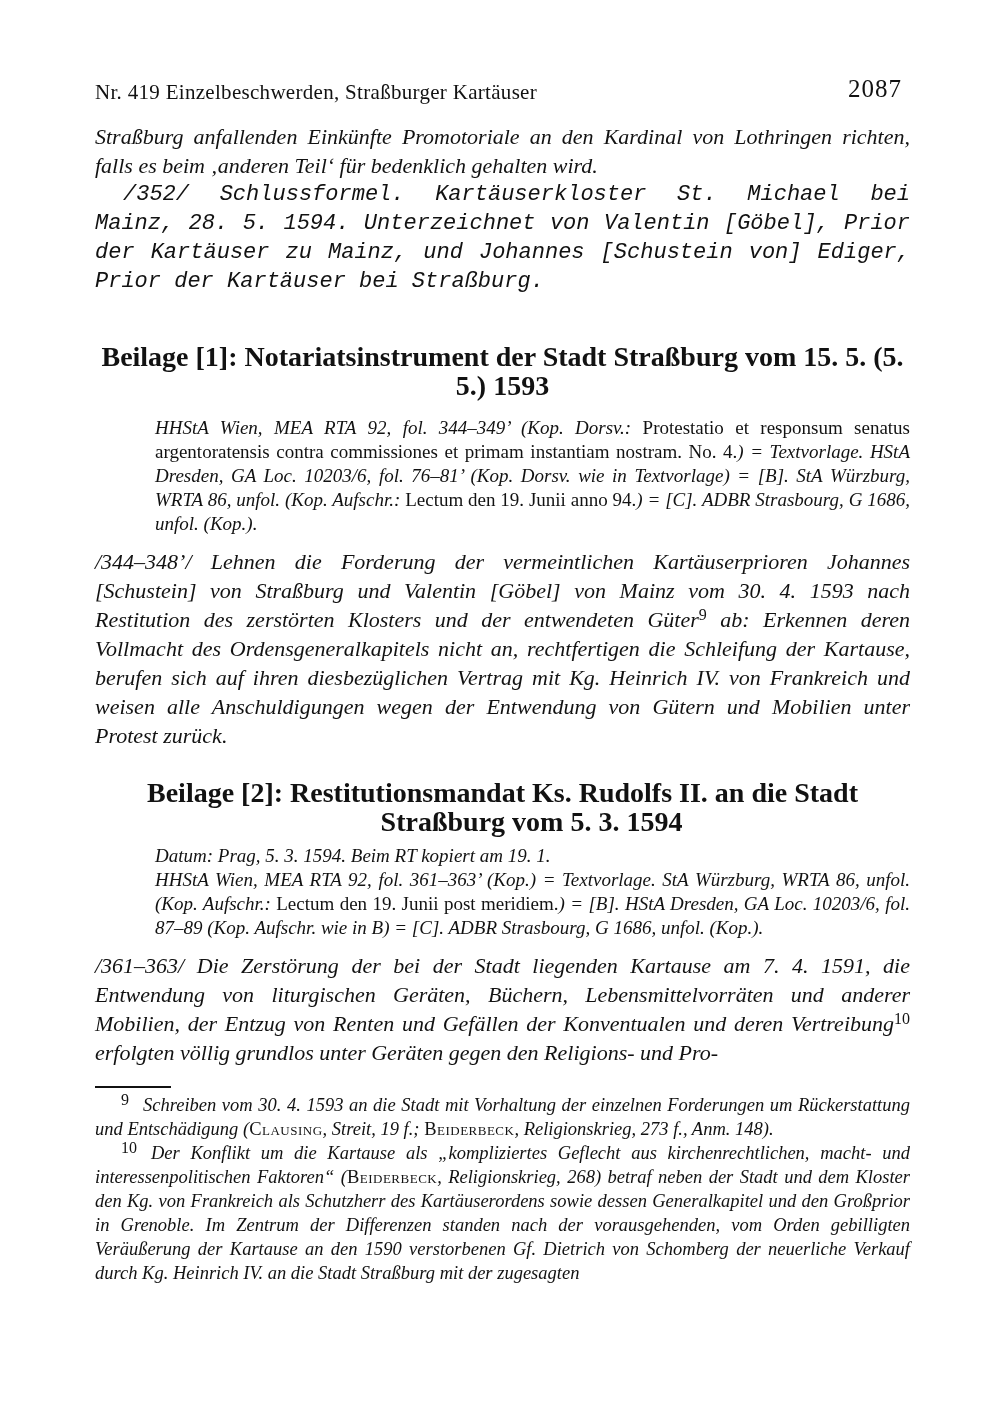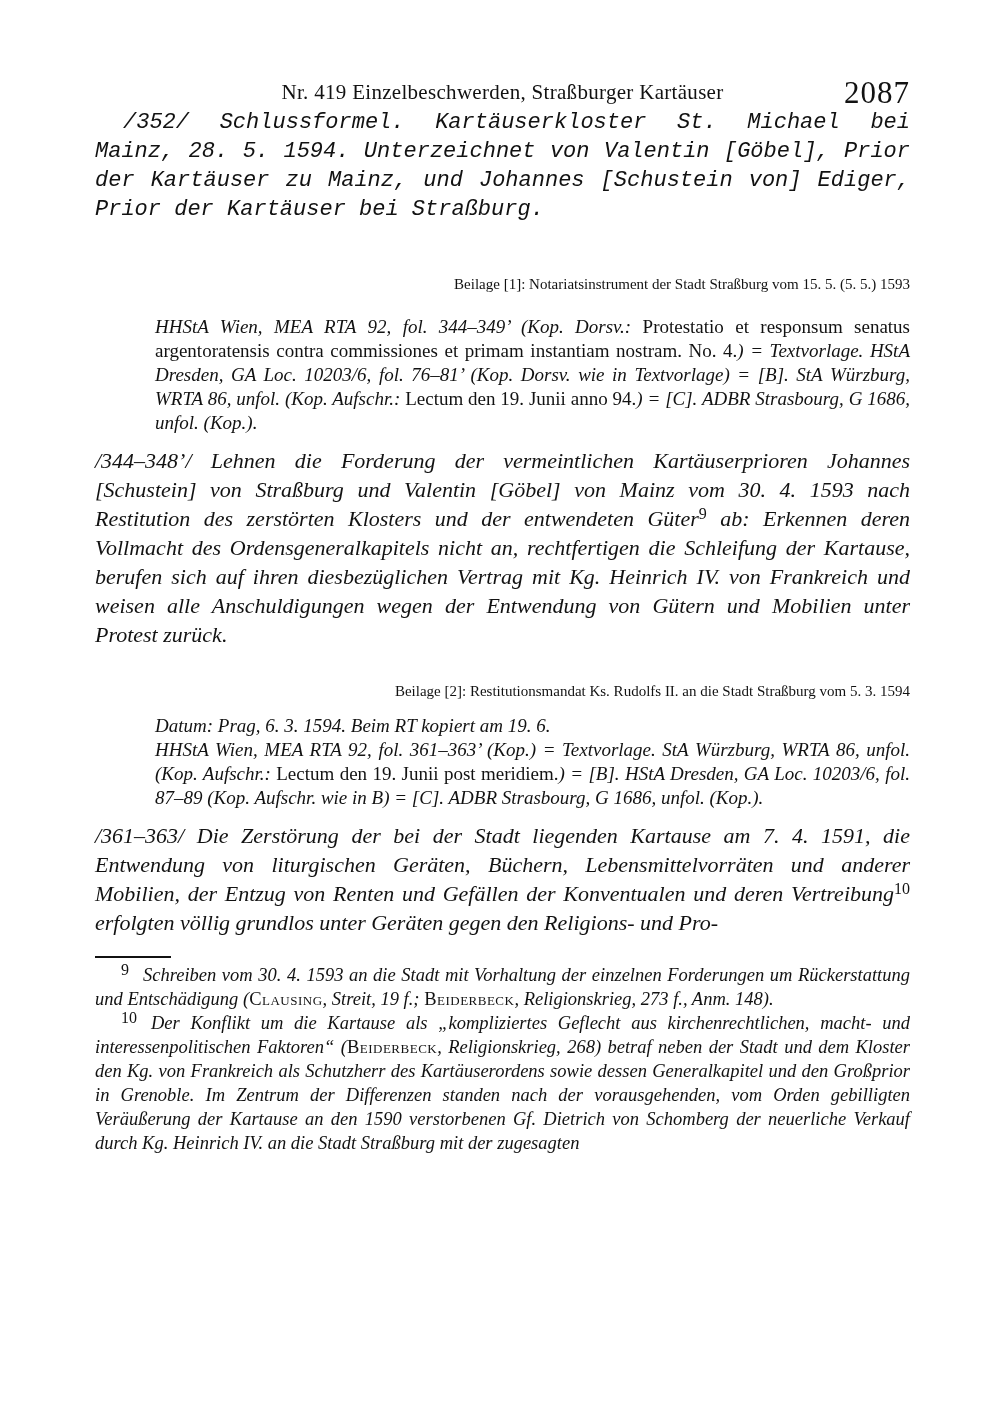--- a/index.html
+++ b/index.html
@@ -14,54 +14,54 @@
   }
   .page {
     position: absolute;
     inset: 0;
     padding: 80px 94px 0 95px;
   }
   
   .header {
     position: relative;
     height: 28px;
+    margin-bottom: 14px;
     font-size: 21px;
-    text-align: center;
   }
   .running-title { letter-spacing: 0.3px; }
   .page-number {
     position: absolute;
-    right: 0;
+    right: 8px;
     top: -5px;
-    font-size: 31px;
+    font-size: 25px;
     letter-spacing: 1px;
   }
   
   .it  { }
   .rm  { font-style: normal; }
   .sc  { font-style: normal; font-variant: small-caps; letter-spacing: 0.5px; }
   
   .body-text {
     font-size: 22px;
     line-height: 29px;
     font-style: italic;
     text-align: justify;
     text-align-last: left;
     hyphens: auto;
   }
   .indent-first { text-indent: 28px; font-family: Liberation Mono, monospace; }
   
   .beilage-heading {
-    font-size: 15px;
+    font-size: 28px;
     line-height: 29px;
-    font-weight: normal;
+    font-weight: bold;
     font-style: normal;
     margin-top: 46px;
     margin-bottom: 16px;
-    text-align: right;
+    text-align: center;
   }
   .hang {
     padding-left: 58px;
     text-indent: -58px;
   }
   
   .source-block {
     margin-left: 60px;
     margin-bottom: 11px;
     font-size: 19px;
@@ -113,35 +113,36 @@
 <body>
 
 <div class="page">
 
   <div class="header">
     <span class="running-title">Nr. 419 Einzelbeschwerden, Straßburger Kartäuser</span>
     <span class="page-number">2087</span>
   </div>
 
   <div class="body-text">
+    <p>Straßburg anfallenden Einkünfte Promotoriale an den Kardinal von Lothringen richten, falls es beim ‚anderen Teil‘ für bedenklich gehalten wird.</p>
     <p class="indent-first">/352/ Schlussformel. Kartäuserkloster St. Michael bei Mainz, 28. 5. 1594. Unterzeichnet von Valentin [Göbel], Prior der Kartäuser zu Mainz, und Johannes [Schustein von] Ediger, Prior der Kartäuser bei Straßburg.</p>
   </div>
 
   <h2 class="beilage-heading">Beilage [1]: Notariatsinstrument der Stadt Straßburg vom 15. 5. (5. 5.) 1593</h2>
 
   <div class="source-block">
     <p><span class="it">HHStA Wien, MEA RTA 92, fol. 344–349’ (Kop. Dorsv.: </span><span class="rm">Protestatio et responsum senatus argentoratensis contra commissiones et primam instantiam nostram. No. 4.</span><span class="it">) = Textvorlage. HStA Dresden, GA Loc. 10203/6, fol. 76–81’ (Kop. Dorsv. wie in Textvorlage) = [B]. StA Würzburg, WRTA 86, unfol. (Kop. Aufschr.: </span><span class="rm">Lectum den 19. Junii anno 94.</span><span class="it">) = [C]. ADBR Strasbourg, G 1686, unfol. (Kop.).</span></p>
   </div>
 
   <p class="body-text"><span>/344–348’/ Lehnen die Forderung der vermeintlichen Kartäuserprioren Johannes [Schustein] von Straßburg und Valentin [Göbel] von Mainz vom 30. 4. 1593 nach Restitution des zerstörten Klosters und der entwendeten Güter</span><span class="fnref">9</span><span> ab: Erkennen deren Vollmacht des Ordensgeneralkapitels nicht an, rechtfertigen die Schleifung der Kartause, berufen sich auf ihren diesbezüglichen Vertrag mit Kg. Heinrich IV. von Frankreich und weisen alle Anschuldigungen wegen der Entwendung von Gütern und Mobilien unter Protest zurück.</span></p>
 
   <h2 class="beilage-heading hang beilage2-spacing">Beilage [2]: Restitutionsmandat Ks. Rudolfs II. an die Stadt Straßburg vom 5. 3. 1594</h2>
 
   <div class="source-block">
-    <p>Datum: Prag, 6. 3. 1594. Beim RT kopiert am 19. 6.</p>
+    <p>Datum: Prag, 5. 3. 1594. Beim RT kopiert am 19. 1.</p>
     <p><span class="it">HHStA Wien, MEA RTA 92, fol. 361–363’ (Kop.) = Textvorlage. StA Würzburg, WRTA 86, unfol. (Kop. Aufschr.: </span><span class="rm">Lectum den 19. Junii post meridiem.</span><span class="it">) = [B]. HStA Dresden, GA Loc. 10203/6, fol. 87–89 (Kop. Aufschr. wie in B) = [C]. ADBR Strasbourg, G 1686, unfol. (Kop.).</span></p>
   </div>
 
   <p class="body-text"><span>/361–363/ Die Zerstörung der bei der Stadt liegenden Kartause am 7. 4. 1591, die Entwendung von liturgischen Geräten, Büchern, Lebensmittelvorräten und anderer Mobilien, der Entzug von Renten und Gefällen der Konventualen und deren Vertreibung</span><span class="fnref">10</span><span> erfolgten völlig grundlos unter Geräten gegen den Religions- und Pro-</span></p>
 
   <div class="footnote-rule"></div>
 
   <div class="footnotes">
     <p class="footnote"><span class="fnnum">9</span><span class="it">Schreiben vom 30. 4. 1593 an die Stadt mit Vorhaltung der einzelnen Forderungen um Rückerstattung und Entschädigung (</span><span class="sc">Clausing</span><span class="it">, Streit, 19 f.; </span><span class="sc">Beiderbeck</span><span class="it">, Religionskrieg, 273 f., Anm. 148).</span></p>
     <p class="footnote"><span class="fnnum">10</span><span class="it">Der Konflikt um die Kartause als „kompliziertes Geflecht aus kirchenrechtlichen, macht- und interessenpolitischen Faktoren“ (</span><span class="sc">Beiderbeck</span><span class="it">, Religionskrieg, 268) betraf neben der Stadt und dem Kloster den Kg. von Frankreich als Schutzherr des Kartäuserordens sowie dessen Generalkapitel und den Großprior in Grenoble. Im Zentrum der Differenzen standen nach der vorausgehenden, vom Orden gebilligten Veräußerung der Kartause an den 1590 verstorbenen Gf. Dietrich von Schomberg der neuerliche Verkauf durch Kg. Heinrich IV. an die Stadt Straßburg mit der zugesagten</span></p>

